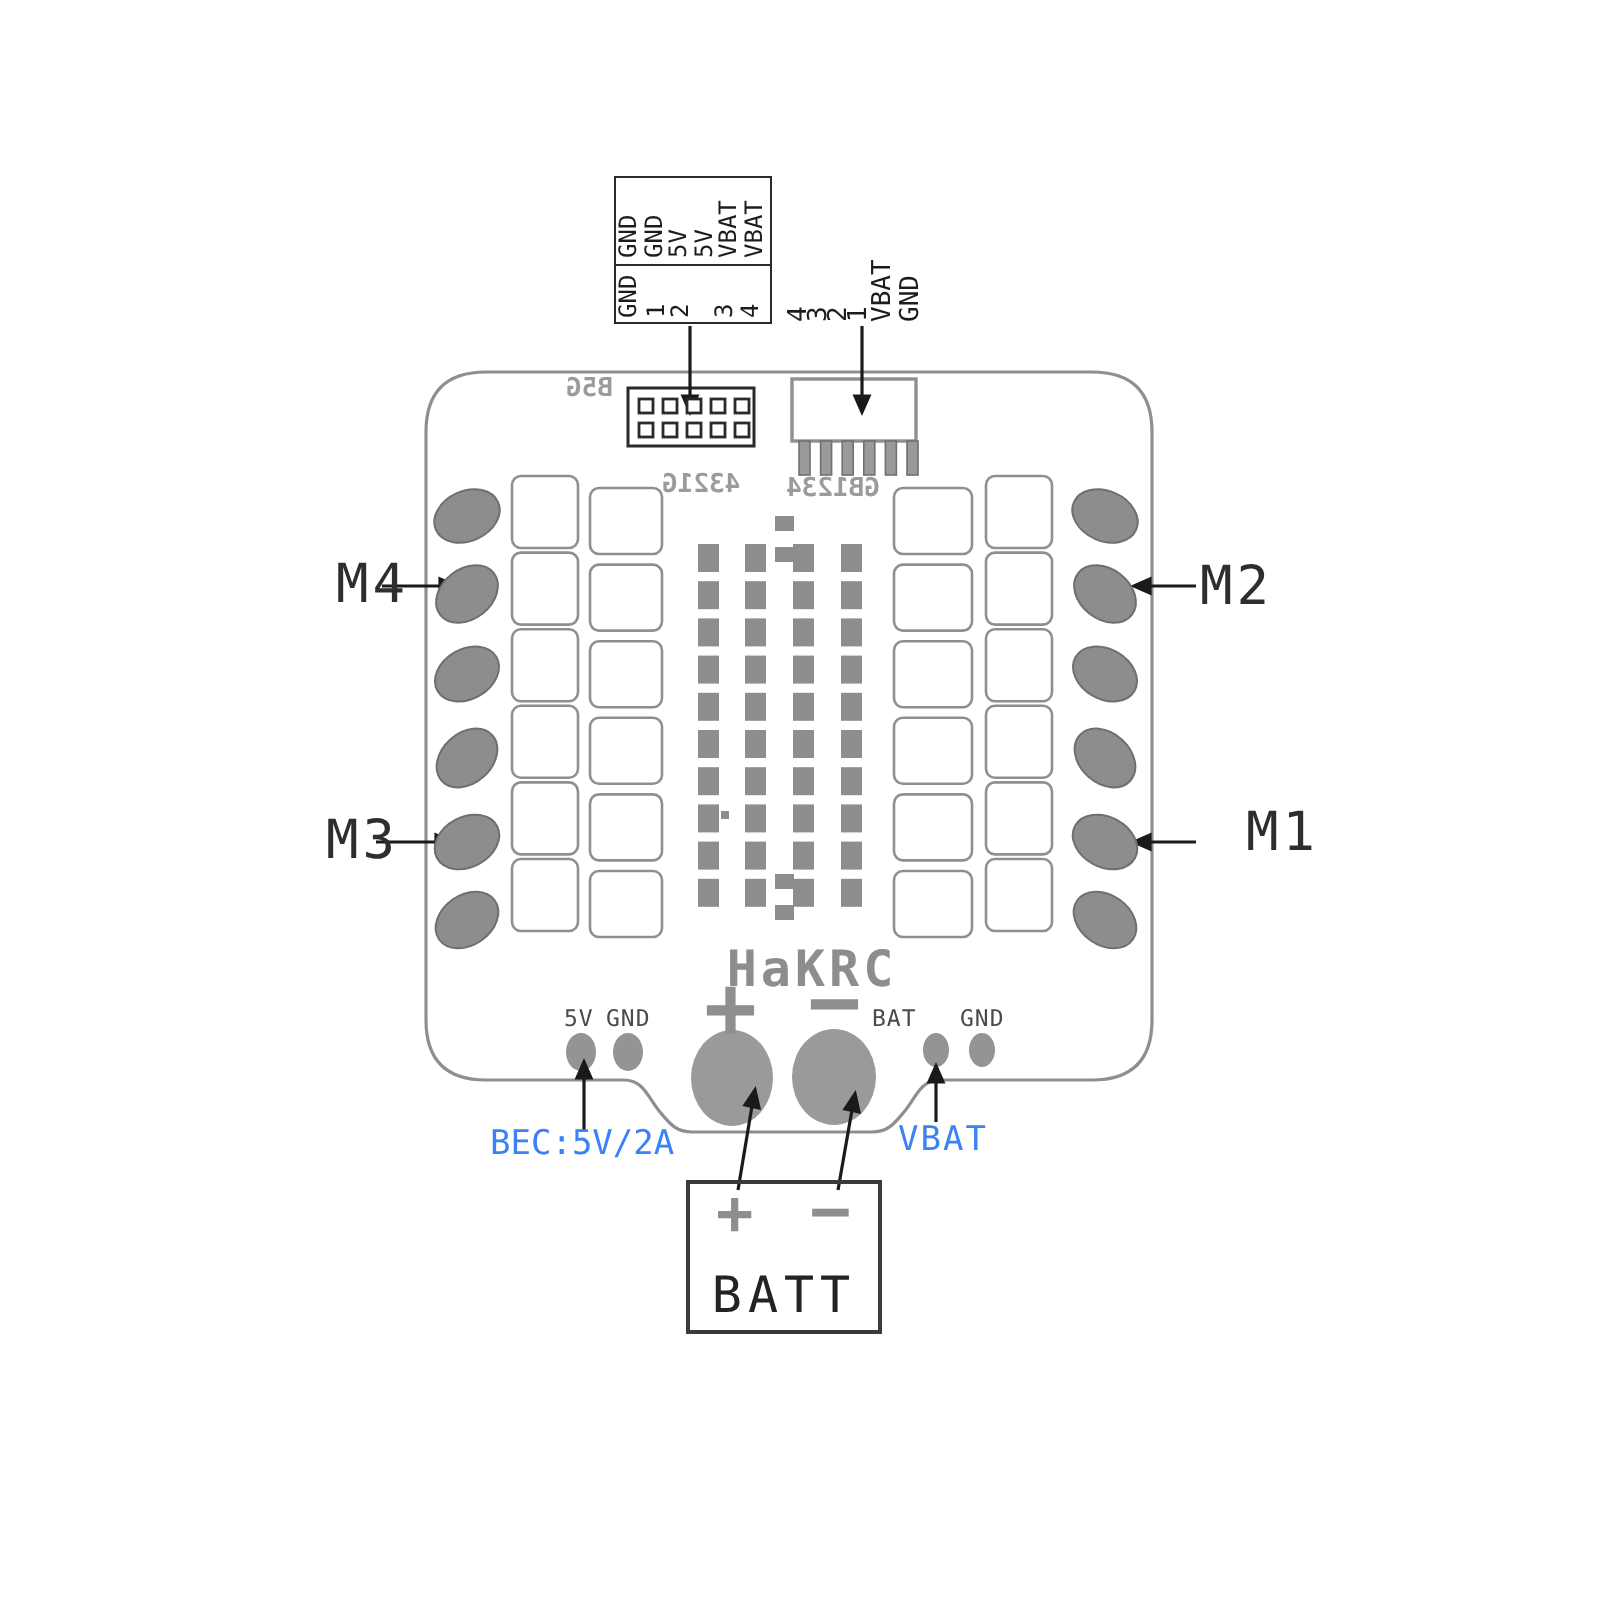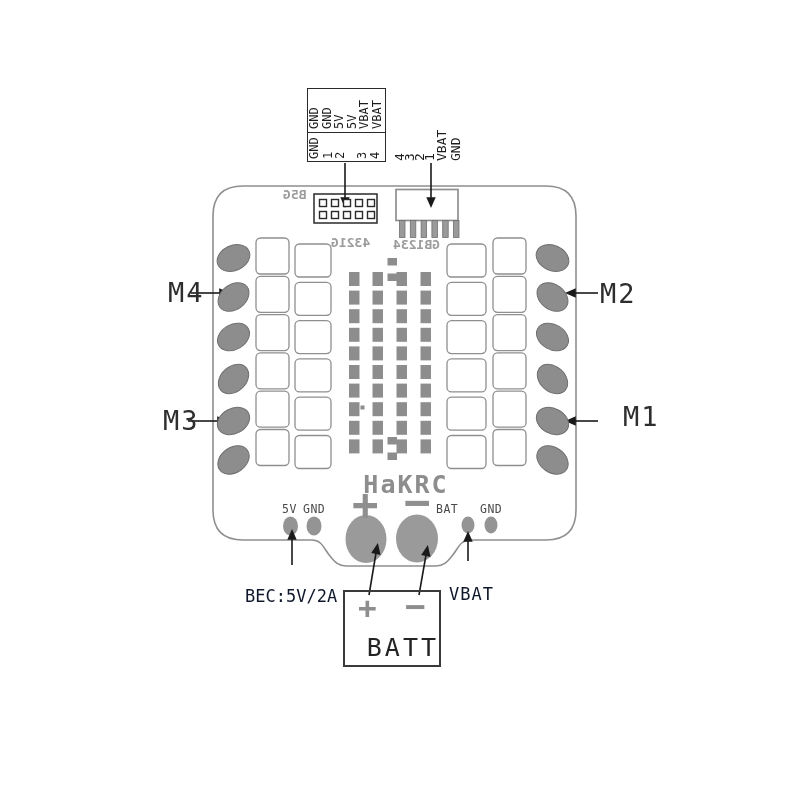--- a/index.html
+++ b/index.html
@@ -11,25 +11,25 @@
        color:#1c1c1c;line-height:1;}
   .s12{font-size:12px;}
   .s13{font-size:13px;}
   .motor{font-size:27px;letter-spacing:2px;color:#2e2e2e;margin-left:24px;}
   .padlbl{font-size:11.5px;color:#4a4a4a;letter-spacing:.5px;}
   .silk{position:absolute;color:#9b9b9b;font-weight:700;font-size:13px;
         transform:scaleX(-1);white-space:nowrap;line-height:1;}
   .logo{font-size:25px;font-weight:800;color:#8d8d8d;letter-spacing:2px;
         text-align:center;width:100px;}
   .sign{font-weight:700;color:#8f8f8f;font-size:44px;line-height:1;}
-  .ann{font-size:17px;color:#0f172a;margin-top:24px;}
+  .ann{font-size:17px;color:#3b82f6;}
   .box{position:absolute;border:1.6px solid #2a2a2a;}
   .battbox{position:absolute;left:343px;top:590px;width:94px;height:73px;border:2px solid #3a3a3a;}
   .sign2{position:absolute;font-weight:700;color:#8e8e8e;line-height:1;}
-  .battlabel{position:absolute;left:0;right:0;bottom:3px;text-align:right;
+  .battlabel{position:absolute;left:0;right:0;bottom:3px;text-align:center;
              font-size:25px;letter-spacing:3px;color:#232323;font-weight:400;}
 </style>
 </head>
 <body>
 
 <div class="stage">
 
   <svg class="gfx" id="gfx" width="800" height="800" viewBox="0 0 800 800">
 
     <path d="M 243 186 H 546 Q 576 186 576 216 V 510 Q 576 540 546 540 H 470

